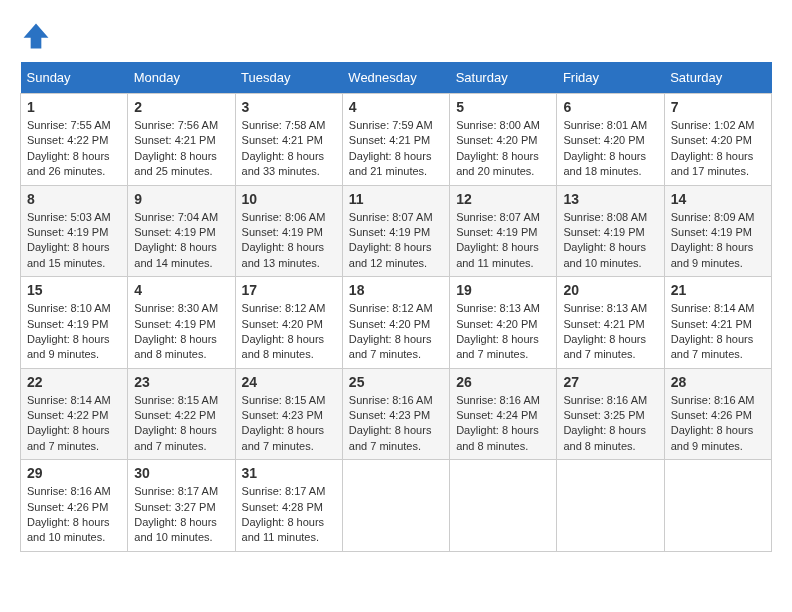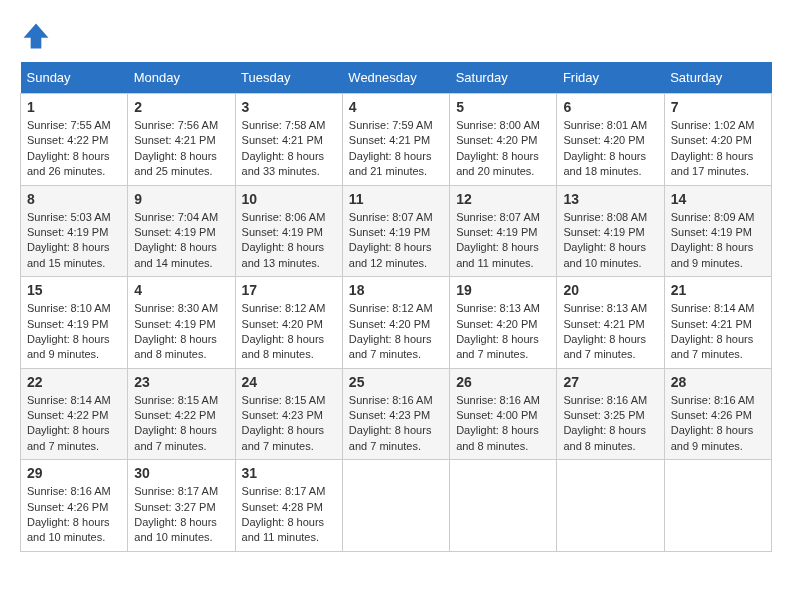--- a/index.html
+++ b/index.html
@@ -322,21 +322,21 @@
         <div class="cell-content">
           <span>Sunrise: 8:16 AM</span><br>
           <span>Sunset: 4:23 PM</span><br>
           <span>Daylight: 8 hours and 7 minutes.</span>
         </div>
       </td>
         <td>
         <span class="day-num">26</span>
         <div class="cell-content">
           <span>Sunrise: 8:16 AM</span><br>
-          <span>Sunset: 4:00 PM</span><br>
+          <span>Sunset: 4:24 PM</span><br>
           <span>Daylight: 8 hours and 8 minutes.</span>
         </div>
       </td>
         <td>
         <span class="day-num">27</span>
         <div class="cell-content">
           <span>Sunrise: 8:16 AM</span><br>
           <span>Sunset: 3:25 PM</span><br>
           <span>Daylight: 8 hours and 8 minutes.</span>
         </div>

